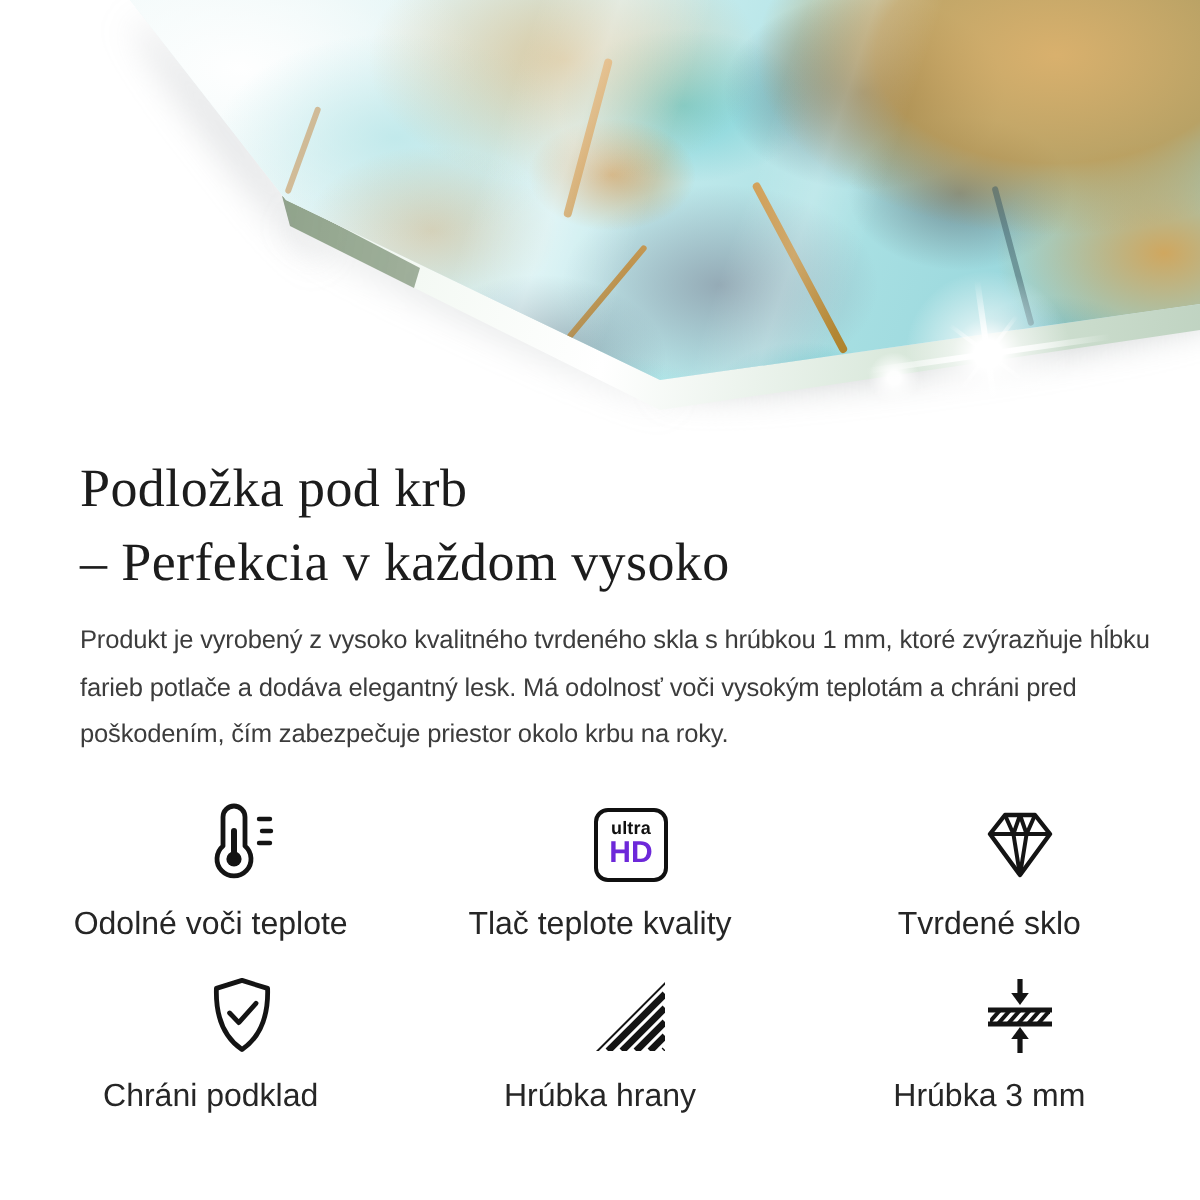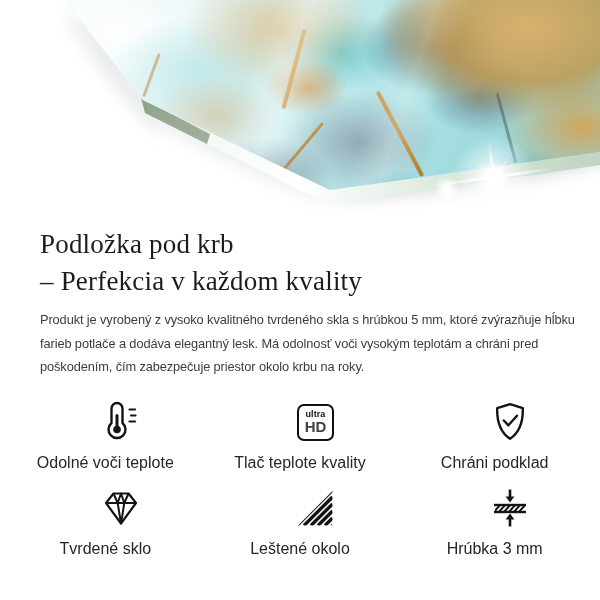--- a/index.html
+++ b/index.html
@@ -82,21 +82,21 @@
 
   
   .features{position:absolute;left:0;top:398px;width:600px;padding:0 8px;box-sizing:border-box;
     display:grid;grid-template-columns:repeat(3,1fr);grid-auto-rows:86px;}
   .feature{display:flex;flex-direction:column;align-items:center;}
   .icon-box{height:48px;display:flex;align-items:center;justify-content:center;padding-left:31px;}
   .feature-label{margin-top:8px;font-size:16px;color:#262626;text-align:center;}
   .hd-badge{width:37px;height:37px;border:2.6px solid #101010;border-radius:7px;box-sizing:border-box;
     display:flex;flex-direction:column;align-items:center;justify-content:center;line-height:1;}
   .hd-top{font-size:9px;font-weight:700;color:#101010;letter-spacing:0.1px;}
-  .hd-bottom{font-size:15px;font-weight:700;color:#404040;margin-top:0.5px;}
+  .hd-bottom{font-size:15px;font-weight:700;color:#6d28d9;margin-top:0.5px;}
   svg.fi{display:block;}
 </style>
 </head>
 <body>
 
 <div class="page">
 
   <div class="hero">
     <div class="shadow shadow-left-edge"></div>
     <div class="shadow shadow-bottom-left"></div>
@@ -120,24 +120,24 @@
       <span class="ray ray-h"></span>
       <span class="ray ray-v"></span>
       <span class="ray ray-d1"></span>
       <span class="ray ray-d2"></span>
     </div>
     <div class="mini-sparkle"></div>
   </div>
 
   <h1 class="title">
     <span>Podložka pod krb</span><br>
-    <span>– Perfekcia v každom kvality</span>
+    <span>– Perfekcia v každom vysoko</span>
   </h1>
 
-  <p class="desc">Produkt je vyrobený z vysoko kvalitného tvrdeného skla s hrúbkou 5 mm, ktoré zvýrazňuje hĺbku farieb potlače a dodáva elegantný lesk. Má odolnosť voči vysokým teplotám a chráni pred poškodením, čím zabezpečuje priestor okolo krbu na roky.</p>
+  <p class="desc">Produkt je vyrobený z vysoko kvalitného tvrdeného skla s hrúbkou 1 mm, ktoré zvýrazňuje hĺbku farieb potlače a dodáva elegantný lesk. Má odolnosť voči vysokým teplotám a chráni pred poškodením, čím zabezpečuje priestor okolo krbu na roky.</p>
 
   <div class="features">
 
     <div class="feature">
       <div class="icon-box">
         <svg class="fi" width="44" height="44" viewBox="0 0 44 44">
           <path d="M12.5 23 V8.5 A5.5 5.5 0 0 1 23.5 8.5 V23 A8.5 8.5 0 1 1 12.5 23 Z" fill="none" stroke="#141414" stroke-width="2.4" stroke-linejoin="round"></path>
           <circle cx="18" cy="29.5" r="3.8" fill="#141414"></circle>
           <line x1="18" y1="15.5" x2="18" y2="28" stroke="#141414" stroke-width="3" stroke-linecap="round"></line>
           <line x1="30.5" y1="9.5" x2="36" y2="9.5" stroke="#141414" stroke-width="2.2" stroke-linecap="round"></line>
@@ -154,58 +154,58 @@
           <span class="hd-top">ultra</span>
           <span class="hd-bottom">HD</span>
         </div>
       </div>
       <div class="feature-label">Tlač teplote kvality</div>
     </div>
 
     <div class="feature">
       <div class="icon-box">
         <svg class="fi" width="44" height="44" viewBox="0 0 44 44">
-          <path d="M22 4.2 L34.8 8.2 C35.3 24.5 30 33.3 22 38.8 C14 33.3 8.7 24.5 9.2 8.2 Z" fill="none" stroke="#141414" stroke-width="2.4" stroke-linejoin="round"></path>
-          <path d="M15.8 20.5 l4.6 4.8 l8.6 -9.6" fill="none" stroke="#141414" stroke-width="2.4" stroke-linecap="round" stroke-linejoin="round"></path>
-        </svg>
-      </div>
-      <div class="feature-label">Chráni podklad</div>
-    </div>
-
-    <div class="feature">
-      <div class="icon-box">
-        <svg class="fi" width="44" height="44" viewBox="0 0 44 44">
           <path d="M7 17 L14.5 7.5 H29.5 L37 17 L22 37.5 Z" fill="none" stroke="#141414" stroke-width="2.2" stroke-linejoin="round"></path>
           <path d="M7 17 H37" fill="none" stroke="#141414" stroke-width="2"></path>
           <path d="M14.5 7.5 L18.7 17 L22 7.5 L25.3 17 L29.5 7.5" fill="none" stroke="#141414" stroke-width="2" stroke-linejoin="round"></path>
           <path d="M18.7 17 L22 37.5 M25.3 17 L22 37.5" fill="none" stroke="#141414" stroke-width="2"></path>
         </svg>
       </div>
       <div class="feature-label">Tvrdené sklo</div>
+    </div>
+
+    <div class="feature">
+      <div class="icon-box">
+        <svg class="fi" width="44" height="44" viewBox="0 0 44 44">
+          <path d="M22 4.2 L34.8 8.2 C35.3 24.5 30 33.3 22 38.8 C14 33.3 8.7 24.5 9.2 8.2 Z" fill="none" stroke="#141414" stroke-width="2.4" stroke-linejoin="round"></path>
+          <path d="M15.8 20.5 l4.6 4.8 l8.6 -9.6" fill="none" stroke="#141414" stroke-width="2.4" stroke-linecap="round" stroke-linejoin="round"></path>
+        </svg>
+      </div>
+      <div class="feature-label">Chráni podklad</div>
     </div>
 
     <div class="feature">
       <div class="icon-box">
         <svg class="fi" width="44" height="44" viewBox="0 0 44 44">
           <defs>
               <clipPath id="triClip">
                 <polygon points="5,39.5 39.5,5 39.5,39.5"></polygon>
               </clipPath>
             </defs>
           <g clip-path="url(#triClip)" stroke="#141414" stroke-width="3.4">
             <line x1="4" y1="39.5" x2="39.5" y2="4"></line>
             <line x1="11" y1="39.5" x2="39.5" y2="11"></line>
             <line x1="18" y1="39.5" x2="39.5" y2="18"></line>
             <line x1="25" y1="39.5" x2="39.5" y2="25"></line>
             <line x1="32" y1="39.5" x2="39.5" y2="32"></line>
             <line x1="39" y1="39.5" x2="39.5" y2="39"></line>
           </g>
         </svg>
       </div>
-      <div class="feature-label">Leštené okolo</div>
+      <div class="feature-label">Hrúbka hrany</div>
     </div>
 
     <div class="feature">
       <div class="icon-box">
         <svg class="fi" width="44" height="44" viewBox="0 0 44 44">
           <defs>
               <clipPath id="barClip">
                 <rect x="7" y="19.6" width="30" height="5.8"></rect>
               </clipPath>
             </defs>

